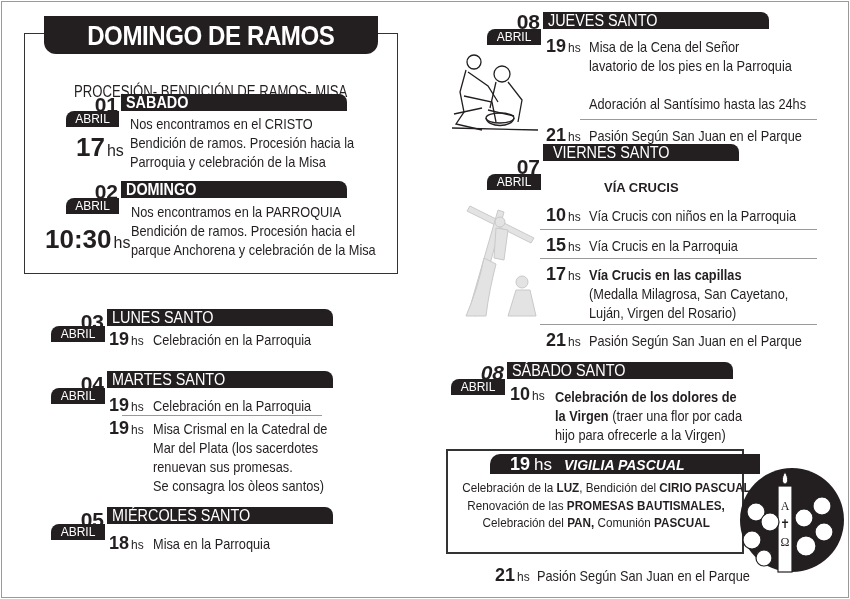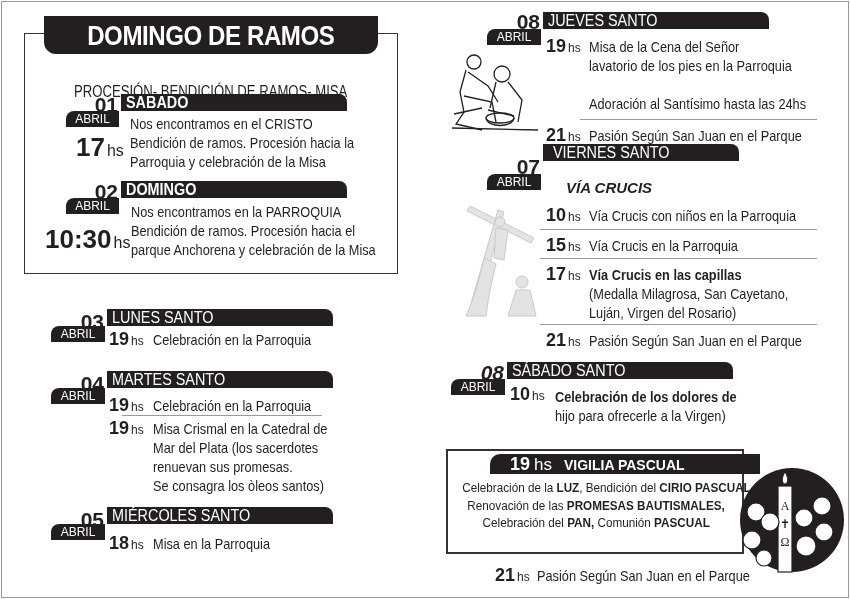--- a/index.html
+++ b/index.html
@@ -163,21 +163,21 @@
 <div class="txt" style="left:589px;top:95px;"><span class="c">Adoración al Santísimo hasta las 24hs</span></div>
 <div class="line" style="left:580px;top:119px;width:237px;"></div>
 <div class="hour" style="left:546px;top:125px;"><span>21</span><small>hs</small></div>
 <div class="txt" style="left:589px;top:127px;"><span class="c">Pasión Según San Juan en el Parque</span></div>
 
 <div>
   <div class="daynum abs" style="left:496px;top:155px;width:44px;">07</div>
   <div class="daybar abs" style="left:543px;top:144px;width:196px;padding-left:10px;"><span>VIERNES SANTO</span></div>
   <div class="abril" style="left:487px;top:174px;width:54px;">ABRIL</div>
 </div>
-<div class="abs" style="left:566px;top:179px;width:140px;font-weight:bold;font-style:italic;font-size:15px;line-height:18px;">VÍA CRUCIS</div>
+<div class="abs" style="left:604px;top:179px;width:140px;font-weight:bold;font-size:13px;line-height:18px;">VÍA CRUCIS</div>
 <svg class="illus" style="left:456px;top:198px;" width="90" height="122" viewBox="0 0 90 122">
   <g stroke="#c9c9c9" fill="#e3e3e3" stroke-width="1">
     <path d="M14 8 L78 40 L75 45 L11 13 Z"></path>
     <path d="M42 12 L48 14 L20 118 L12 116 Z"></path>
     <circle cx="44" cy="24" r="5"></circle>
     <path d="M40 30 L52 32 L48 62 L38 60 Z"></path>
     <path d="M28 60 C24 80, 18 100, 10 118 L30 118 C32 100, 36 82, 40 66 Z"></path>
     <circle cx="66" cy="84" r="6"></circle>
     <path d="M60 92 L74 92 L80 118 L52 118 Z"></path>
   </g>
@@ -199,27 +199,28 @@
 <div class="txt" style="left:589px;top:332px;"><span class="c">Pasión Según San Juan en el Parque</span></div>
 
 <div>
   <div class="daynum abs" style="left:460px;top:361px;width:44px;font-style:italic;">08</div>
   <div class="daybar abs" style="left:507px;top:362px;width:226px;"><span>SÁBADO SANTO</span></div>
   <div class="abril" style="left:451px;top:379px;width:54px;">ABRIL</div>
 </div>
 <div class="hour" style="left:510px;top:384px;"><span>10</span><small>hs</small></div>
 <div class="txt" style="left:555px;top:388px;">
   <div style="font-weight:bold;"><span class="c">Celebración de los dolores de</span></div>
+  <div><span class="c"><b>la Virgen</b><span> (traer una flor por cada</span></span></div>
   <div><span class="c">hijo para ofrecerle a la Virgen)</span></div>
 </div>
 
 <div class="vigilia-box"></div>
 <div class="vig-bar">
   <div class="abs" style="left:20px;top:-1px;font-weight:bold;font-size:18px;line-height:22px;white-space:nowrap;"><span>19</span><span style="font-weight:normal;font-size:17px;margin-left:4px;">hs</span></div>
-  <div class="abs" style="left:74px;top:2px;font-weight:bold;font-size:14px;line-height:18px;white-space:nowrap;">VIGILIA PASCUAL</div>
+  <div class="abs" style="left:74px;top:2px;font-weight:bold;font-size:14px;line-height:18px;white-space:nowrap;font-style:italic;">VIGILIA PASCUAL</div>
 </div>
 <div class="vig-text">
   <div><span class="w"><span>Celebración de la </span><b>LUZ</b><span>, Bendición del </span><b>CIRIO PASCUAL</b><span>.</span></span></div>
   <div><span class="w"><span>Renovación de las </span><b>PROMESAS BAUTISMALES,</b></span></div>
   <div><span class="w"><span>Celebración del </span><b>PAN,</b><span> Comunión </span><b>PASCUAL</b></span></div>
 </div>
 <svg class="illus" style="left:738px;top:462px;" width="108" height="112" viewBox="0 0 108 112">
   <ellipse cx="54" cy="58" rx="52" ry="52" fill="#231f20"></ellipse>
   <g fill="#fff" stroke="#231f20" stroke-width="1.2">
     <rect x="40" y="24" width="14" height="86"></rect>

